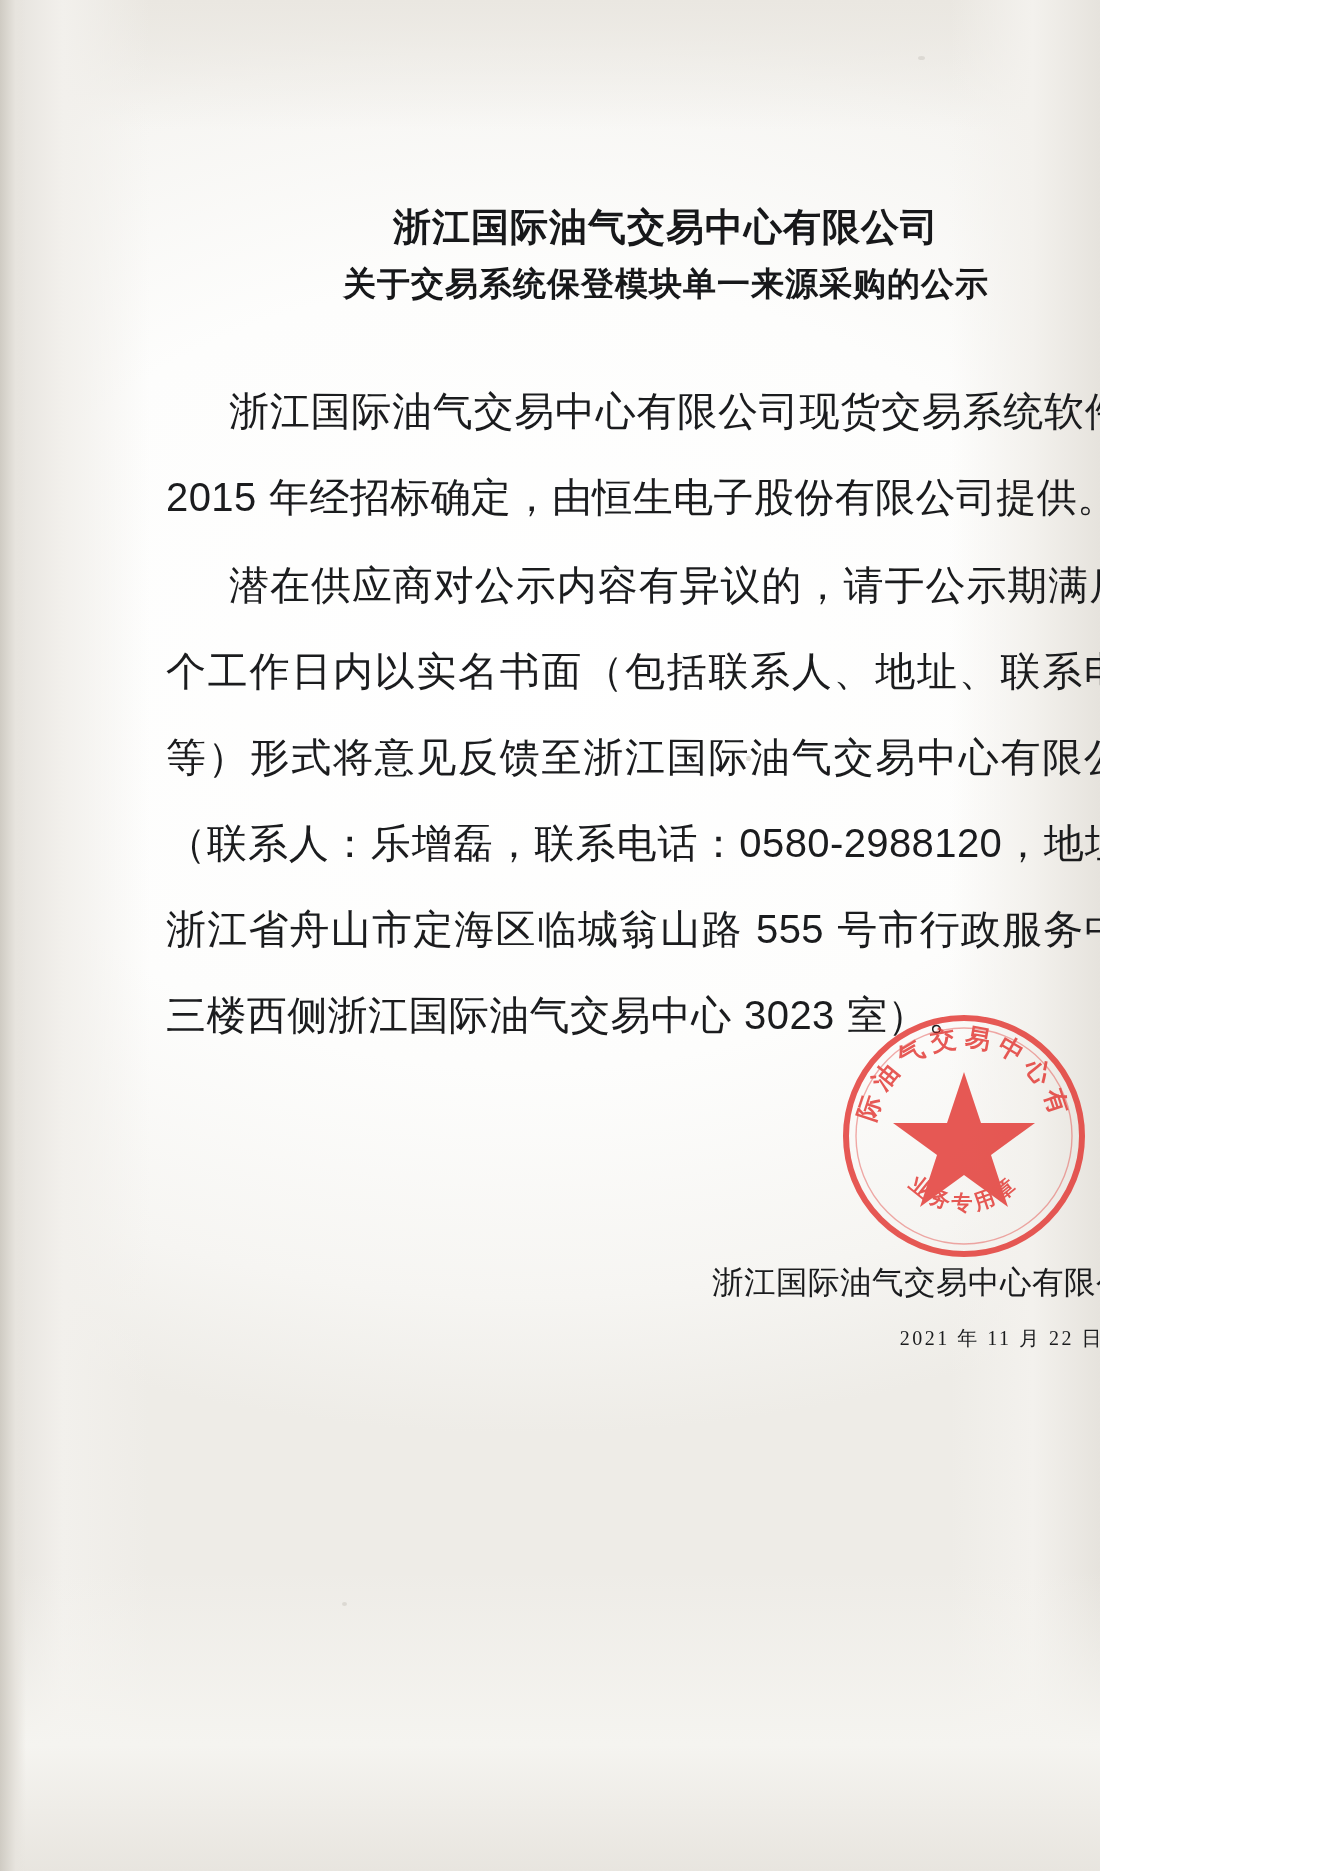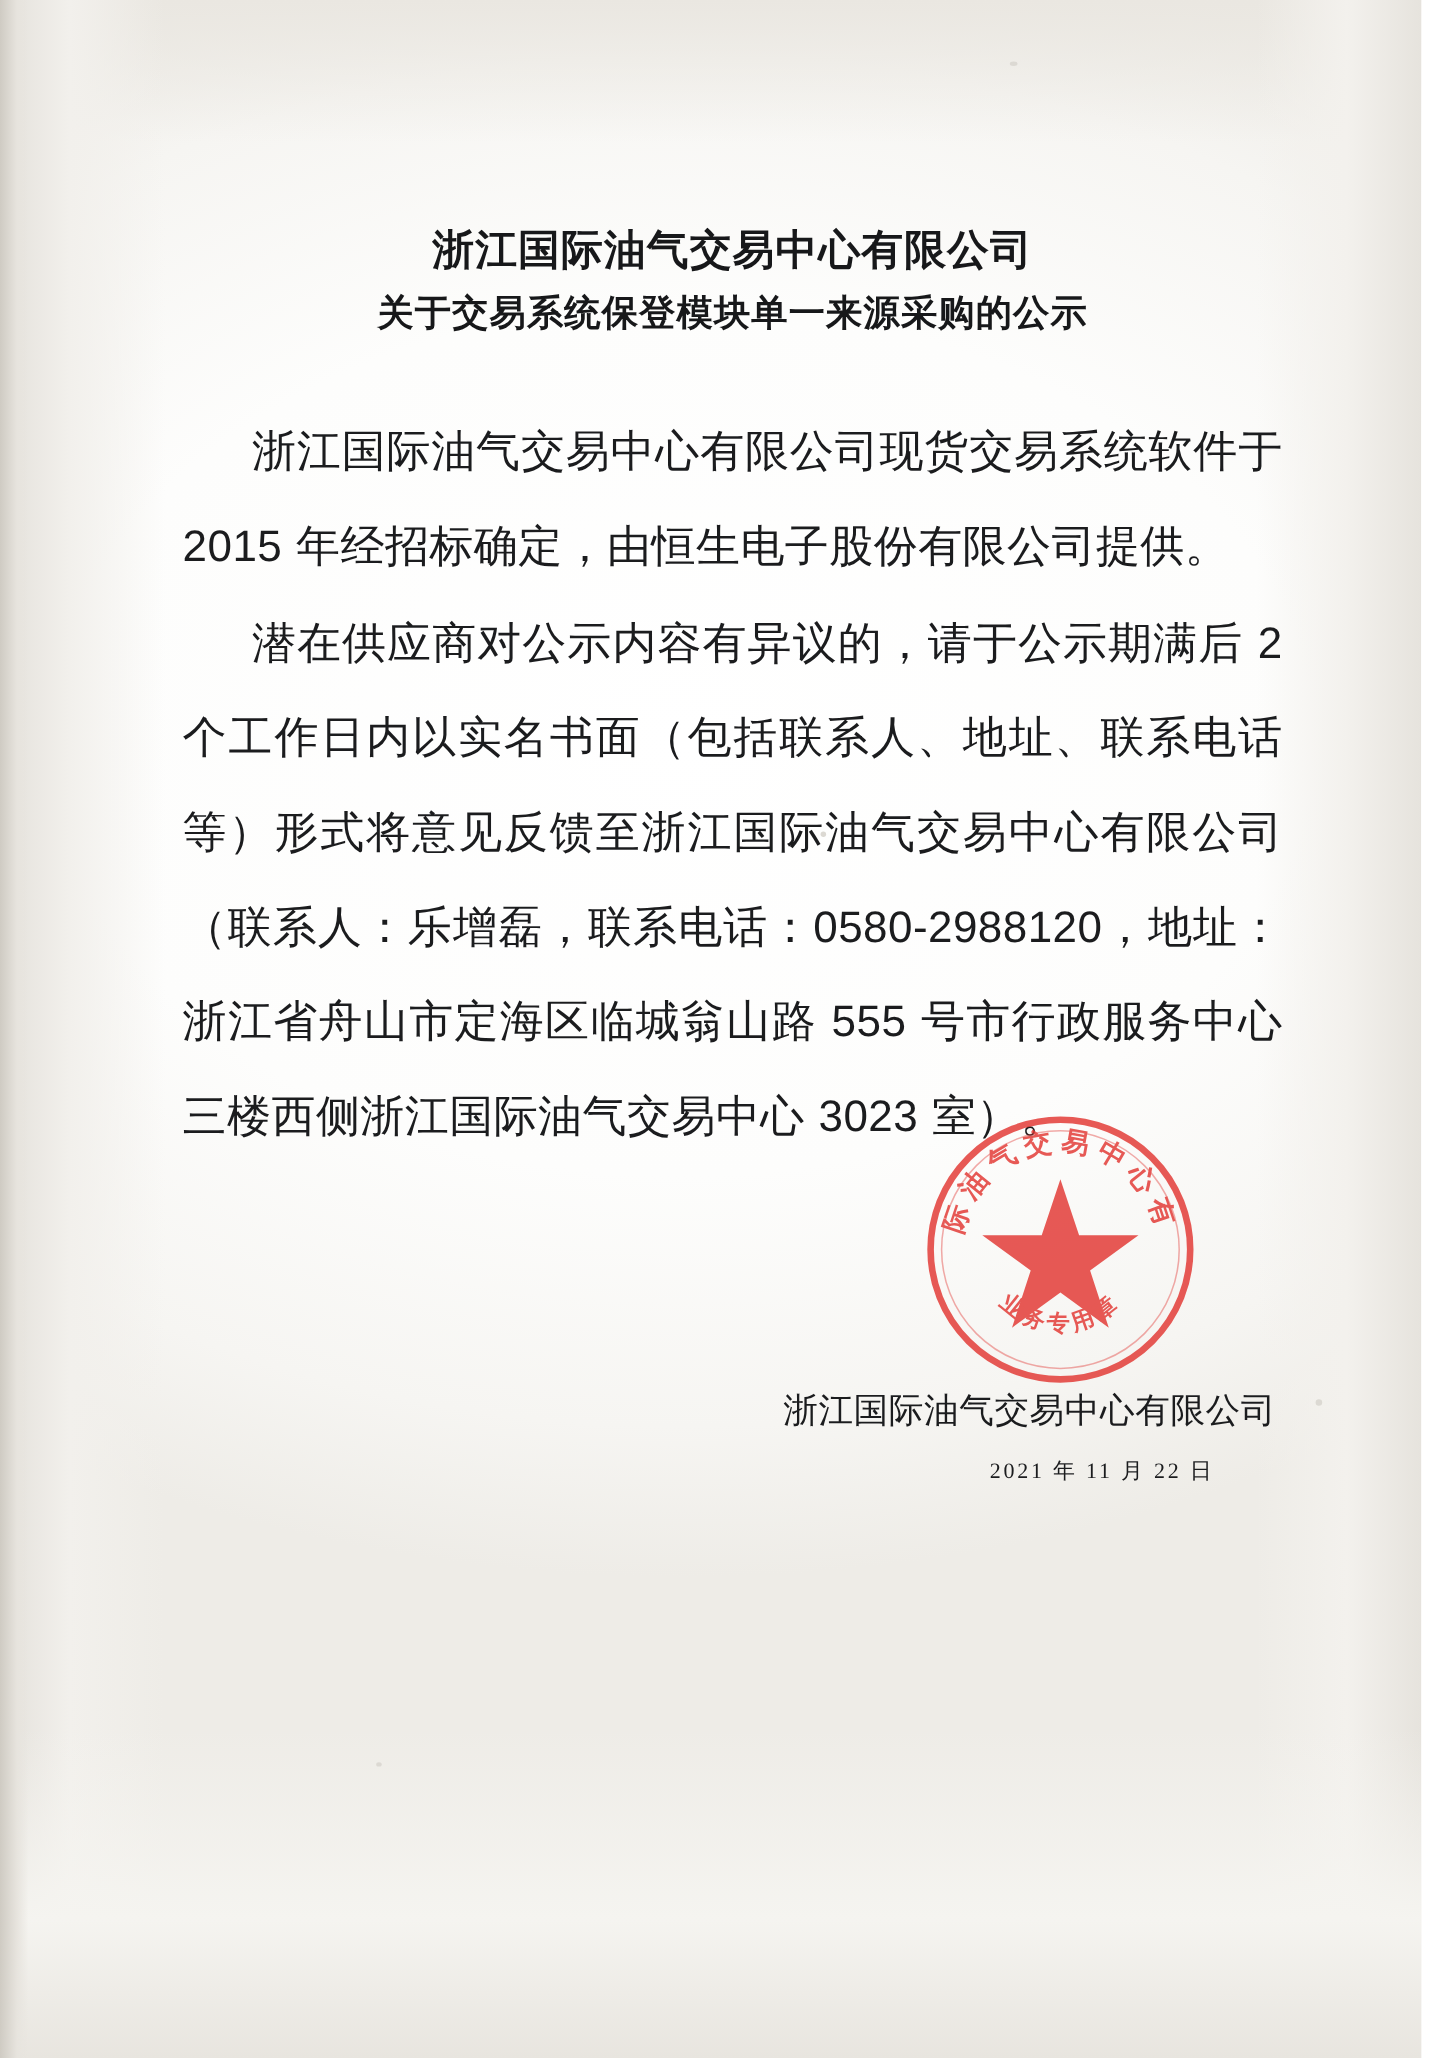--- a/index.html
+++ b/index.html
@@ -11,21 +11,21 @@
     width: 1324px;
     height: 1871px;
     background: #ffffff;
     font-family: "Liberation Serif", "DejaVu Serif", serif;
     overflow: hidden;
   }
 
   
   .page {
     position: relative;
-    width: 1292px;
+    width: 1100px;
     height: 1871px;
     background:
       radial-gradient(ellipse 1100px 760px at 48% 36%, #ffffff 0%, #fdfdfc 52%, #f6f5f2 82%, #eeece7 100%);
     overflow: hidden;
   }
   
   .scan-shade-left {
     position: absolute;
     left: 0; top: 0;
     width: 150px; height: 1871px;

